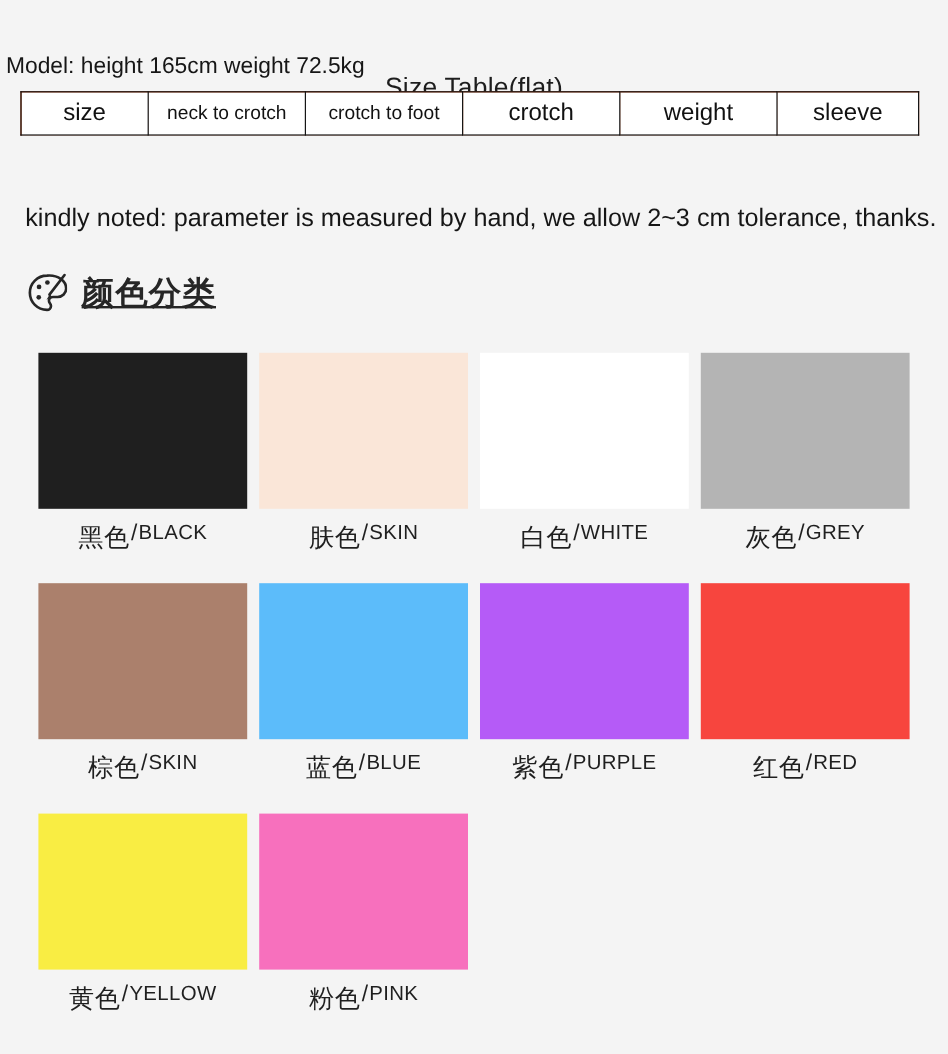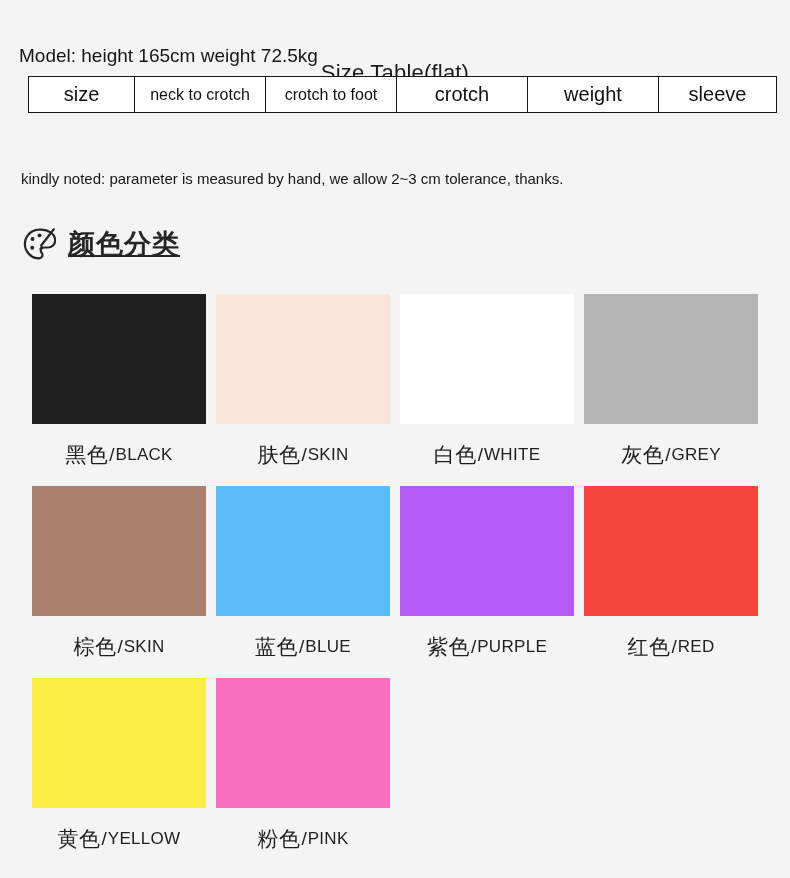--- a/index.html
+++ b/index.html
@@ -24,30 +24,30 @@
     width: 790px;
     text-align: center;
     font-size: 22px;
     font-weight: 400;
     color: #1d1d1d;
     letter-spacing: 0.2px;
     margin-top: 40px;
   }
   .model-line {
     position: absolute;
-    left: 19px;
+    left: 5px;
     top: 45px;
     font-size: 19px;
     font-weight: 400;
     color: #161616;
   }
 
   table.size-table {
     position: absolute;
-    left: 28px;
+    left: 17px;
     top: 76px;
     width: 748px;
     border-collapse: collapse;
     background: #c2410c;
     table-layout: fixed;
   }
   table.size-table td {
     border: 1px solid #161616;
     background: #ffffff;
     text-align: center;
@@ -72,21 +72,21 @@
   table.size-table tr.val td.size-name {
     font-size: 20px;
     color: #111111;
     font-weight: bold;
   }
 
   .note-line {
     position: absolute;
     left: 21px;
     top: 170px;
-    font-size: 15px;
+    font-size: 21px;
     color: #161616;
     white-space: nowrap;
     text-align: right;
   }
 
   
   .color-header {
     position: absolute;
     left: 22px;
     top: 226px;
@@ -125,21 +125,20 @@
   }
   .swatch-chip {
     width: 174px;
     height: 130px;
     display: block;
   }
   .swatch-label {
     margin-top: 10px;
     height: 42px;
     display: flex;
-    align-items: center;
     justify-content: center;
     white-space: nowrap;
   }
   .swatch-label .cn {
     font-size: 21px;
     color: #1f1f1f;
     font-family: "DejaVu Sans", "Liberation Sans", sans-serif;
     letter-spacing: 0.5px;
   }
   .swatch-label .sep {

